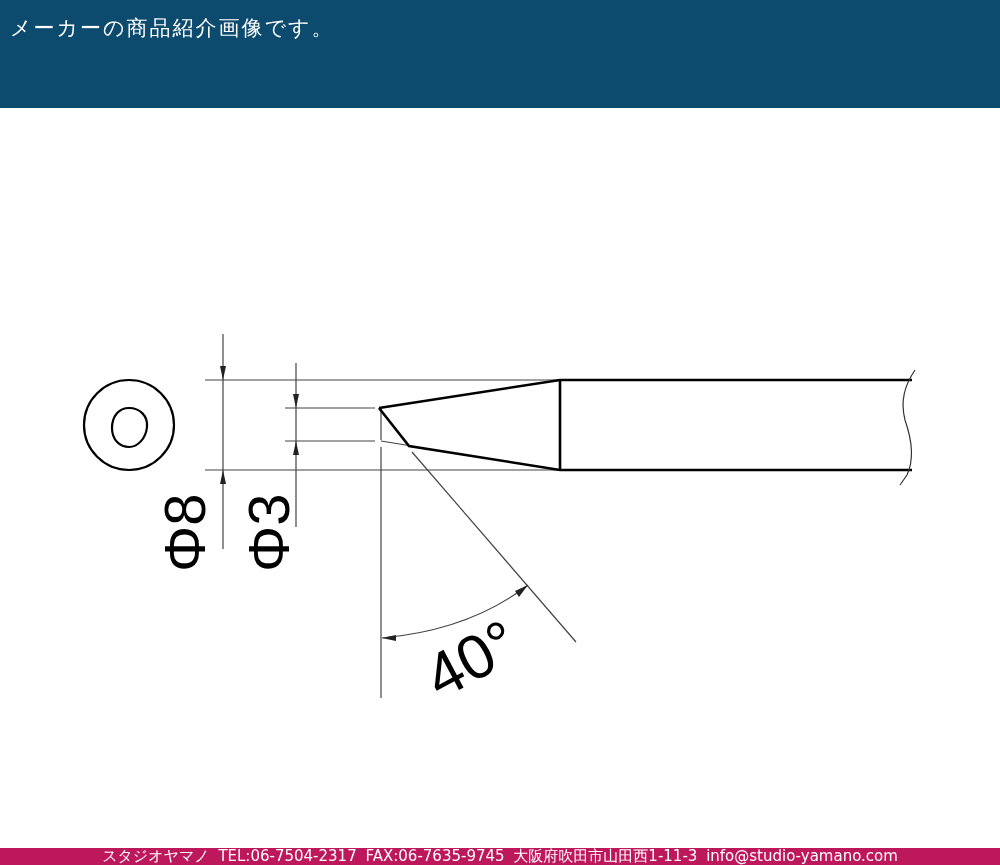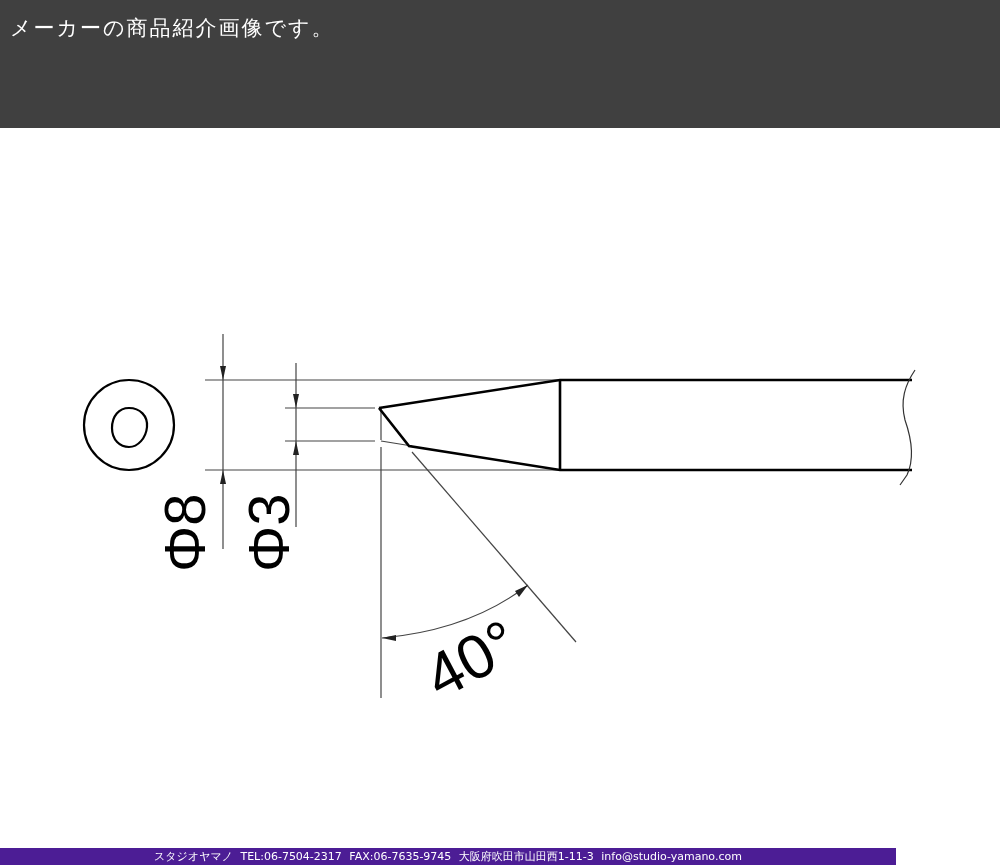--- a/index.html
+++ b/index.html
@@ -1,33 +1,33 @@
 <!DOCTYPE html>
 <html><head>
   <meta charset="utf-8">
   <style>
     * { margin: 0; padding: 0; box-sizing: border-box; }
     html, body { width: 1000px; height: 865px; background: #ffffff; overflow: hidden; }
     body { position: relative; font-family: "DejaVu Sans", sans-serif; }
     .header {
-      position: absolute; left: 0; top: 0; width: 1000px; height: 128px;
-      background: #404040;
+      position: absolute; left: 0; top: 0; width: 1000px; height: 108px;
+      background: #0c4a6e;
     }
     .header-title {
       position: absolute; left: 10px; top: 14px;
       color: #ffffff; font-size: 21px; letter-spacing: 2px;
       font-family: "DejaVu Sans", sans-serif;
     }
     .drawing {
       position: absolute; left: 0; top: 100px; width: 1000px; height: 748px;
     }
     .footer {
-      position: absolute; left: 0; top: 848px; width: 896px; height: 17px;
-      background: #4c1d95;
-      color: #ffffff; font-size: 11px; line-height: 17px;
+      position: absolute; left: 0; top: 848px; width: 1000px; height: 17px;
+      background: #be185d;
+      color: #ffffff; font-size: 15px; line-height: 17px;
       text-align: center; font-family: "DejaVu Sans", sans-serif;
       white-space: nowrap;
     }
     .footer span { margin: 0 2px; }
   </style>
 </head>
 <body>
 
 <div class="header">
   <div class="header-title">メーカーの商品紹介画像です。</div>

